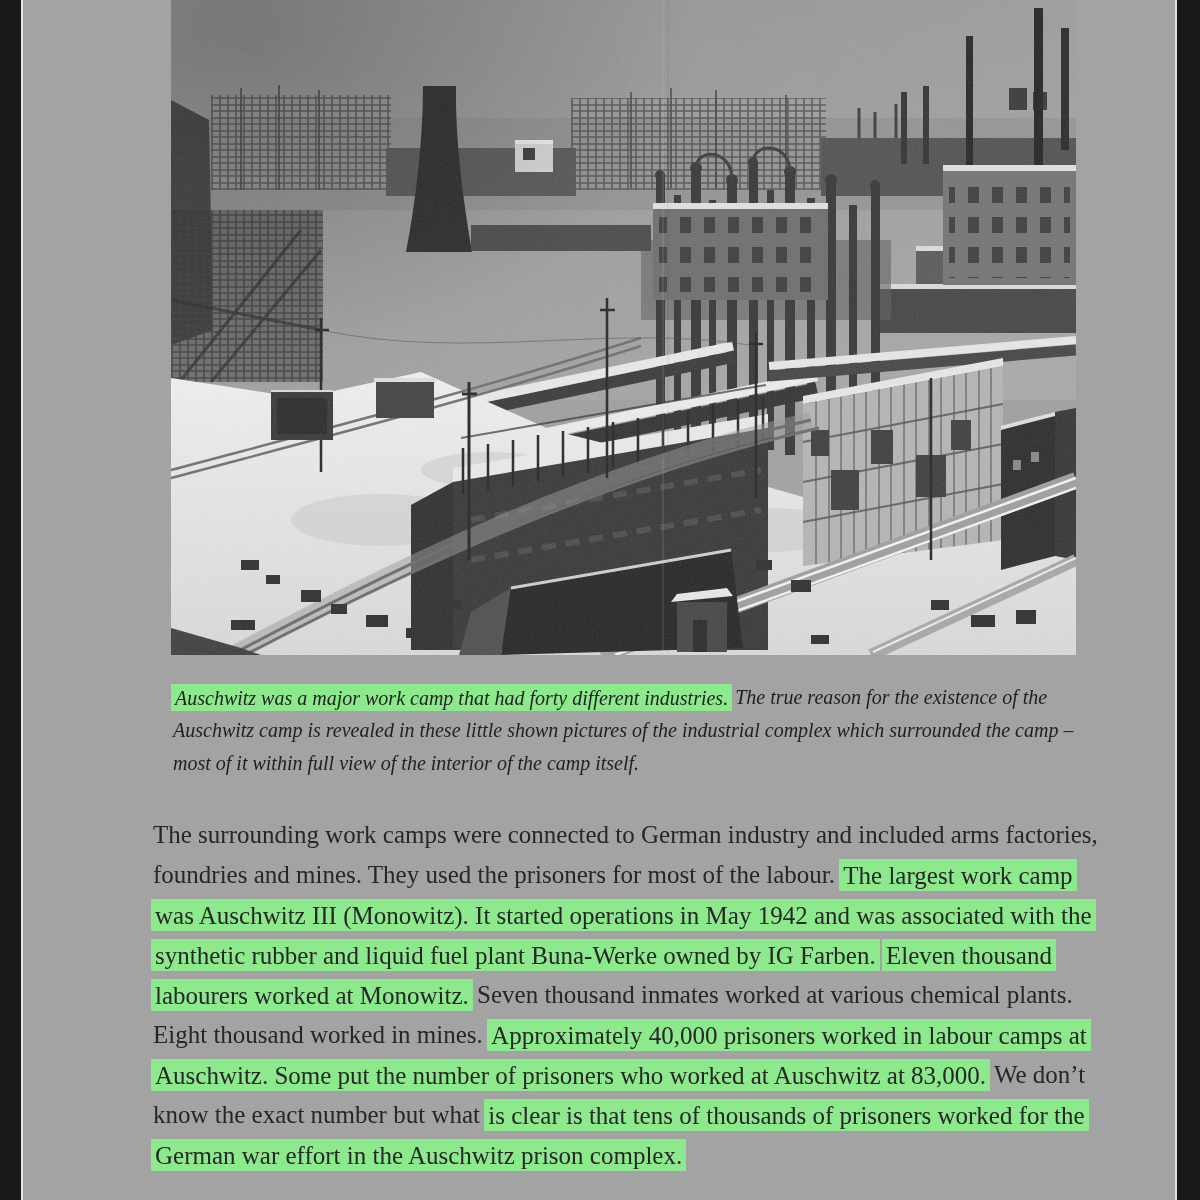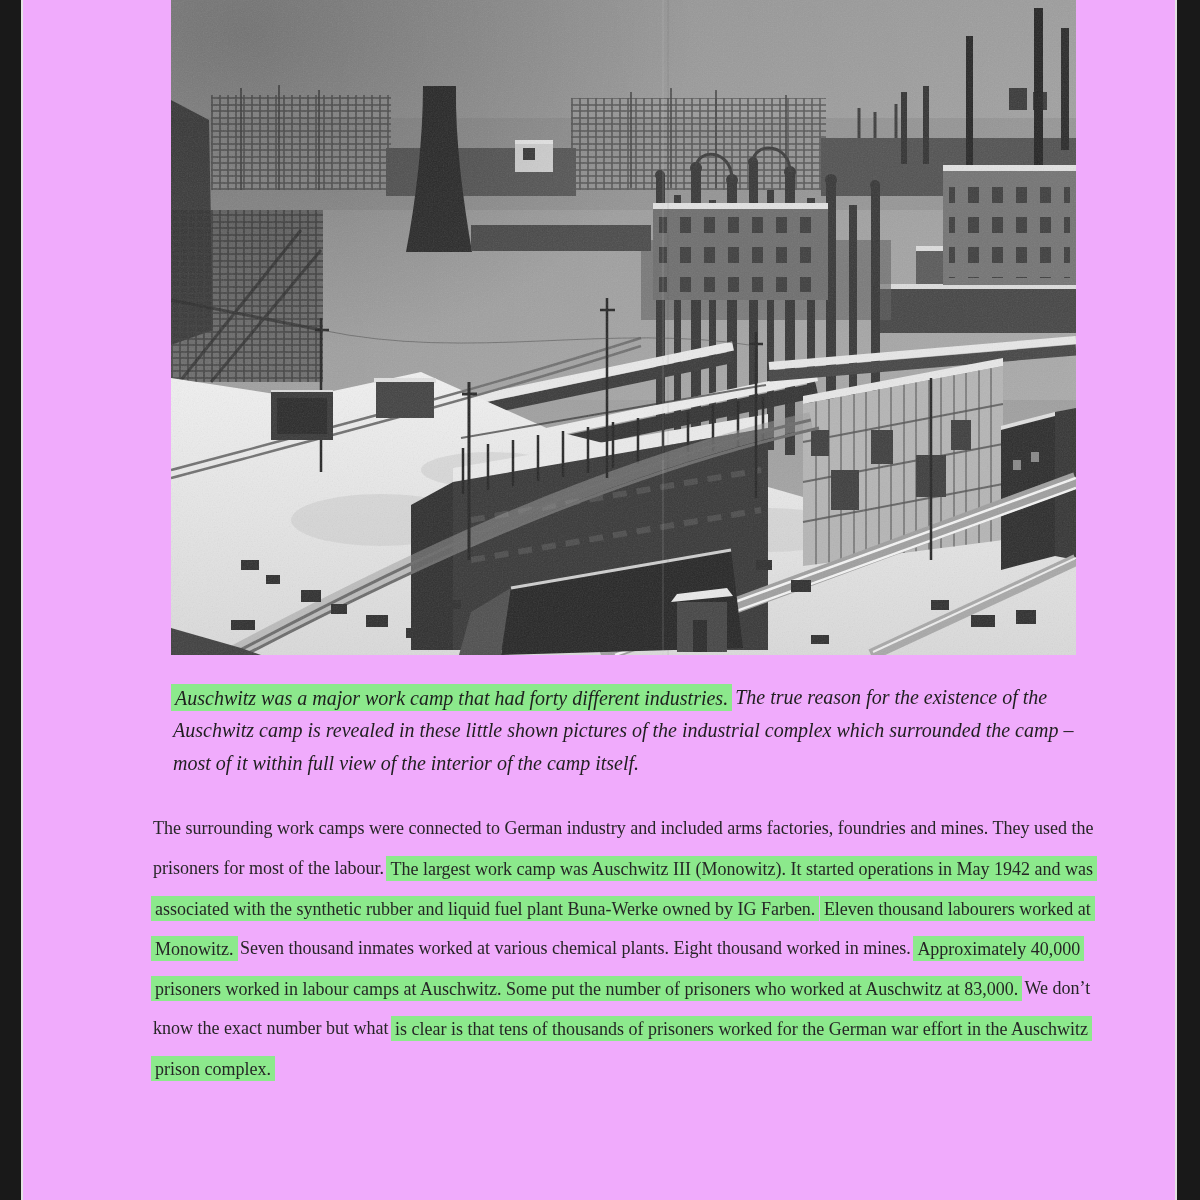--- a/index.html
+++ b/index.html
@@ -1,31 +1,31 @@
 <!DOCTYPE html>
 <html style="--hl: #8ce98c;"><head>
 <meta charset="utf-8">
 <style>
   html,body{margin:0;padding:0;}
   body{background:#191919;font-family:"Liberation Serif",serif;}
   .screen{position:relative;width:1200px;height:1200px;margin:0 auto;background:#191919;overflow:hidden;}
-  .page{position:absolute;left:21px;top:0;width:1156px;height:1200px;background:#f0abfc;
+  .page{position:absolute;left:21px;top:0;width:1156px;height:1200px;background:#a3a3a3;
         border-left:2px solid #e2e2e2;border-right:2px solid #e2e2e2;box-sizing:border-box;}
   .frame-bar{position:absolute;top:0;height:1200px;background:#191919;}
   .frame-bar.left{left:0;width:21px;}
   .frame-bar.right{right:0;width:23px;}
 
   .photo-wrap{position:absolute;left:148px;top:0;width:905px;height:655px;overflow:hidden;background:#9a9a9a;}
   .photo-wrap svg{display:block;}
 
   .caption{position:absolute;left:150px;top:661px;width:903px;
            font-style:italic;font-size:20px;line-height:33px;color:#1f1f1f;
            font-family:"Liberation Serif",serif;}
   .paragraph{position:absolute;left:130px;top:790px;width:947px;
-             font-size:18px;line-height:40px;color:#262626;
+             font-size:25px;line-height:40px;color:#262626;
              font-family:"Liberation Serif",serif;}
   .hl{background:var(--hl,#8ce98c);padding:2.5px 4px;margin:0 -2px;
       -webkit-box-decoration-break:clone;box-decoration-break:clone;}
 </style>
 </head>
 <body>
 
 <div class="screen">
   <div class="page">
 

